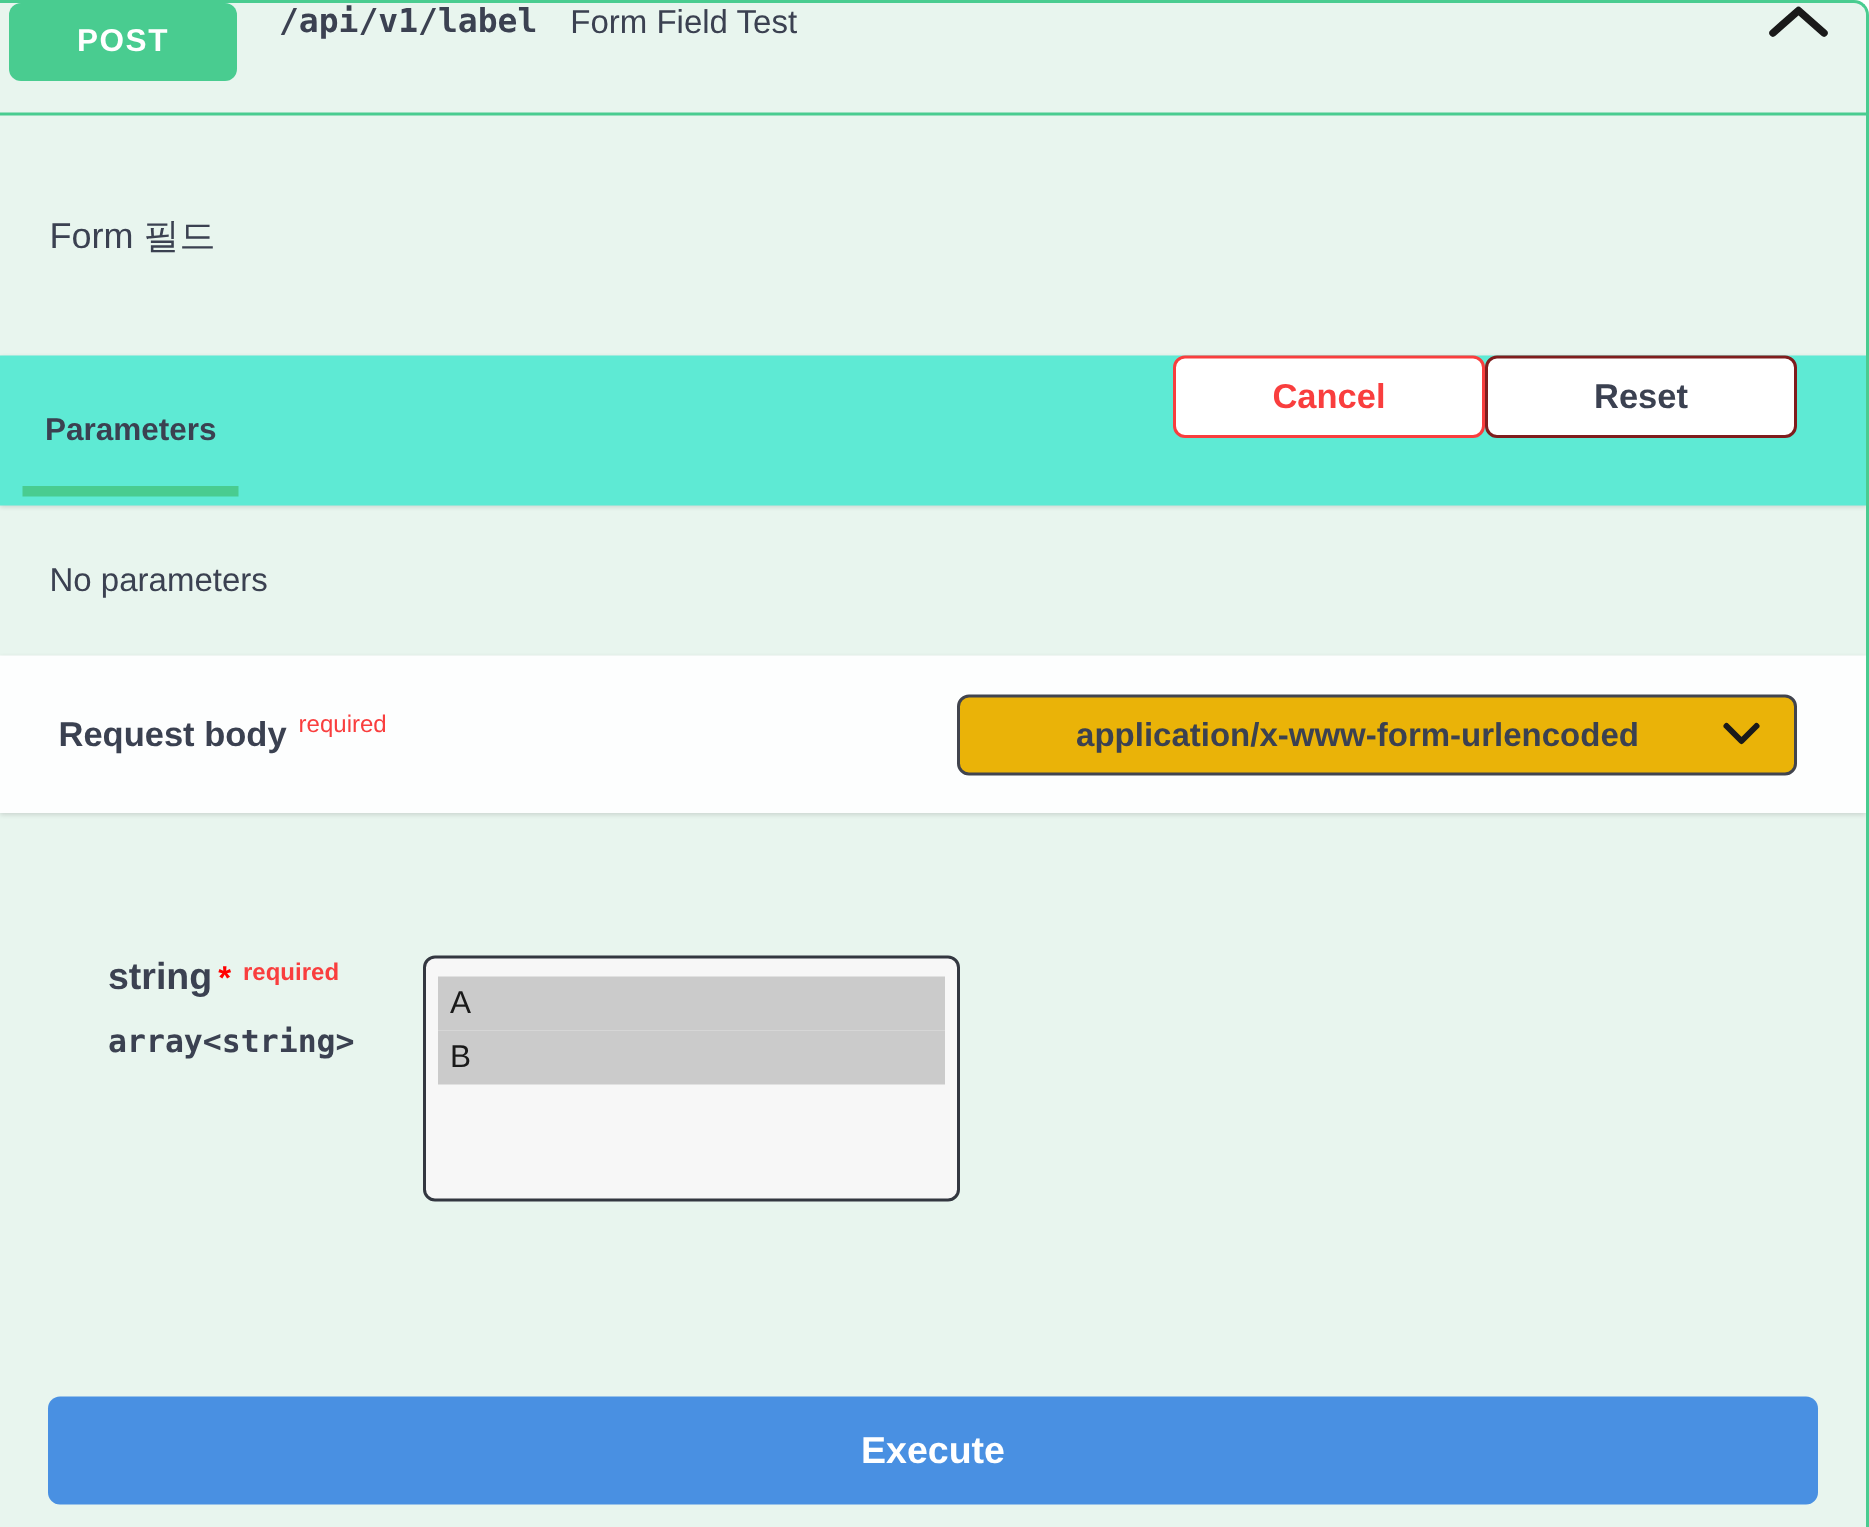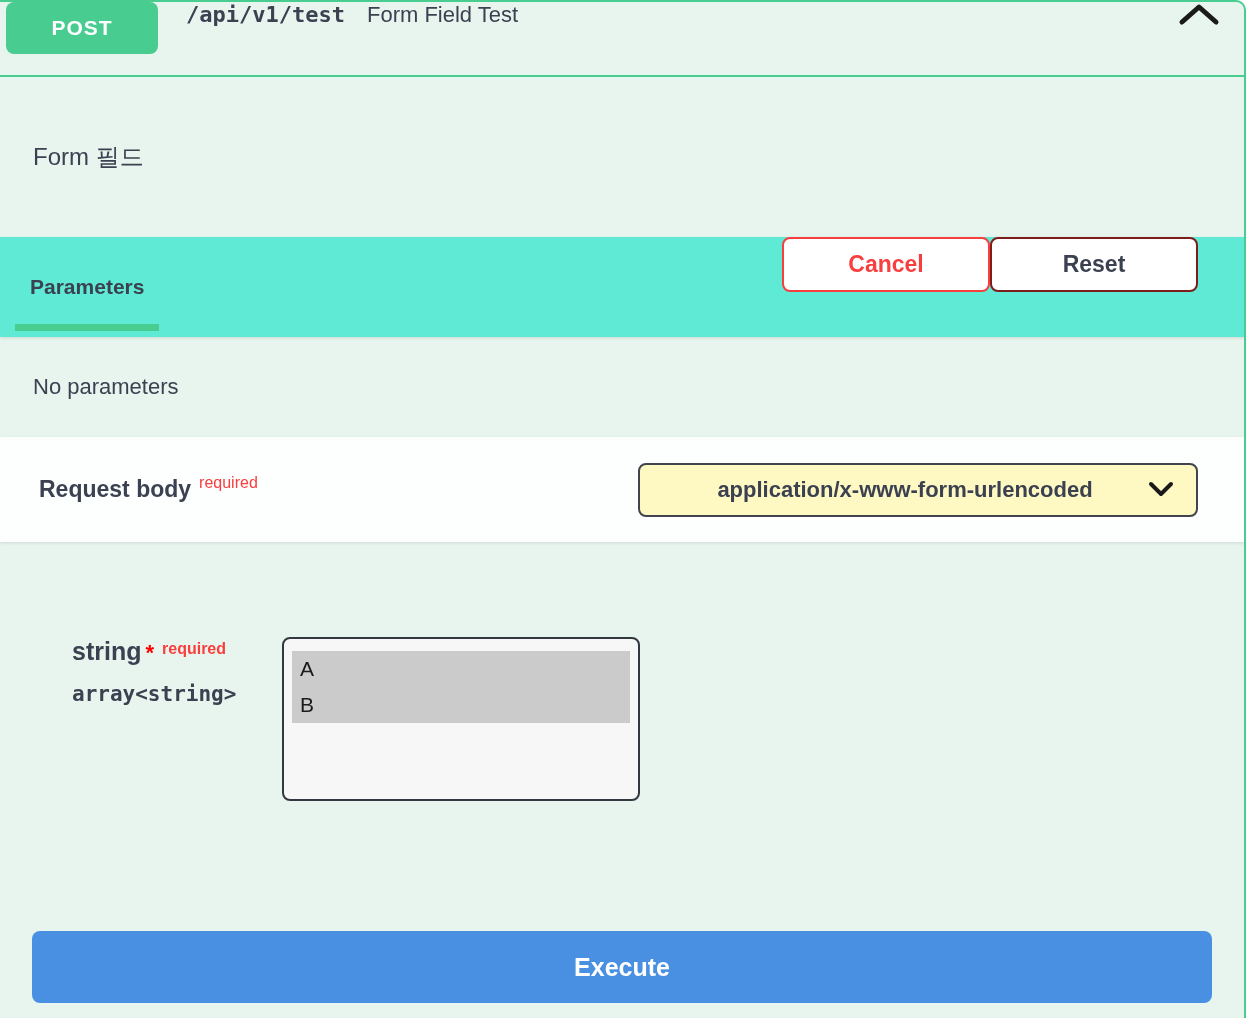--- a/index.html
+++ b/index.html
@@ -94,21 +94,21 @@
     position: relative; z-index: 2;
   }
   .rb-title { padding-left: 39px; font-size: 23px; font-weight: bold; }
   .rb-required {
     color: #f93e3e; font-size: 16px; font-weight: normal;
     position: relative; top: -9px; margin-left: 8px;
   }
   .content-type-select {
     margin-left: auto; margin-right: 46px;
     width: 560px; height: 54px;
-    background: #fef9c3;
+    background: #eab308;
     border: 2px solid #41444e; border-radius: 8px;
     display: flex; align-items: center;
     padding: 0 22px;
     font-size: 22px; font-weight: bold;
     cursor: pointer;
   }
   .content-type-select .ct-value { flex: 1; text-align: center; }
   
   .form-area { flex: 1; display: flex; flex-direction: column; }
   .field-row { display: flex; padding-top: 95px; }
@@ -145,21 +145,21 @@
     font-family: "Liberation Sans", sans-serif;
   }
 </style>
 </head>
 <body>
 
 <div class="panel">
 
   <div class="opblock-header">
     <span class="method-badge">POST</span>
-    <span class="endpoint-path">/api/v1/test</span>
+    <span class="endpoint-path">/api/v1/label</span>
     <span class="endpoint-summary">Form Field Test</span>
     <button class="collapse-btn">
       <span>
         <svg width="42" height="24" viewBox="0 0 42 24">
           <polyline points="4,20 21,5 38,20" fill="none" stroke="#1a1a1a" stroke-width="5" stroke-linecap="round" stroke-linejoin="round"></polyline>
         </svg>
       </span>
     </button>
   </div>
 

